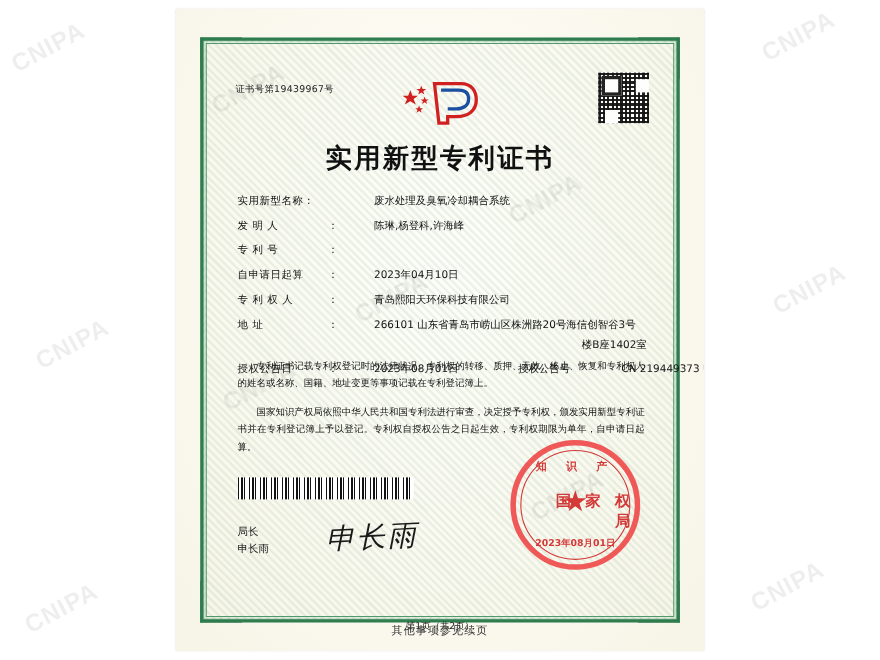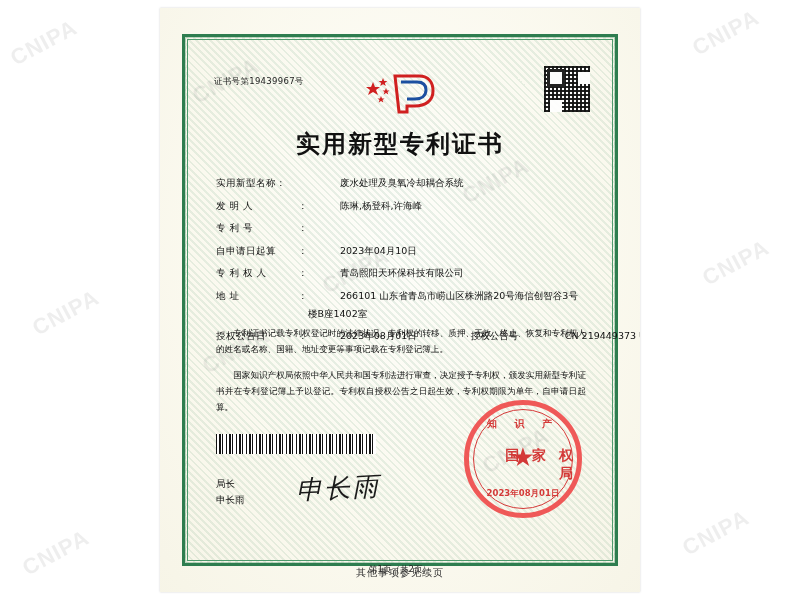--- a/index.html
+++ b/index.html
@@ -180,20 +180,21 @@
   .field-label2 {
     flex: 0 0 auto;
     width: 62px;
     white-space: nowrap;
   }
   .addr-line2 {
     padding-left: 92px;
     font-size: 9.5px;
     margin-top: -4px;
     margin-bottom: 4px;
+    text-align: right;
   }
   .paragraphs {
     position: absolute;
     left: 12px;
     right: 10px;
     top: 272px;
     font-size: 8.6px;
     color: #111;
     line-height: 1.85;
     text-align: justify;

